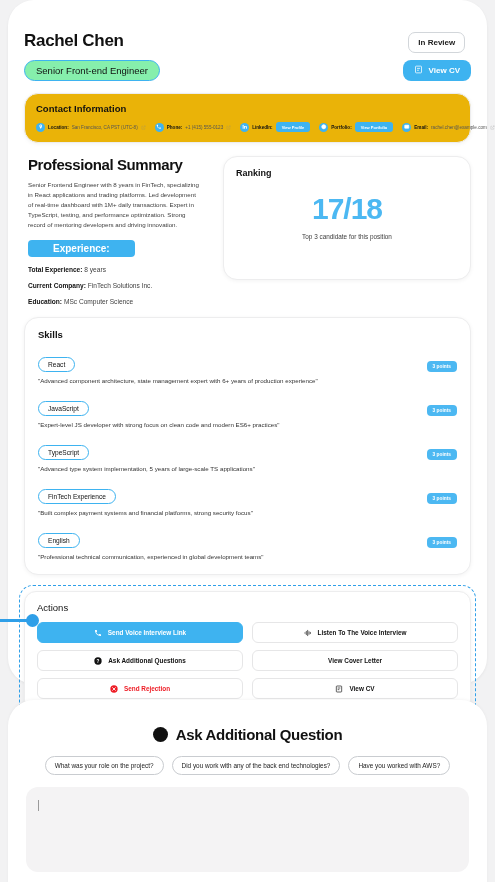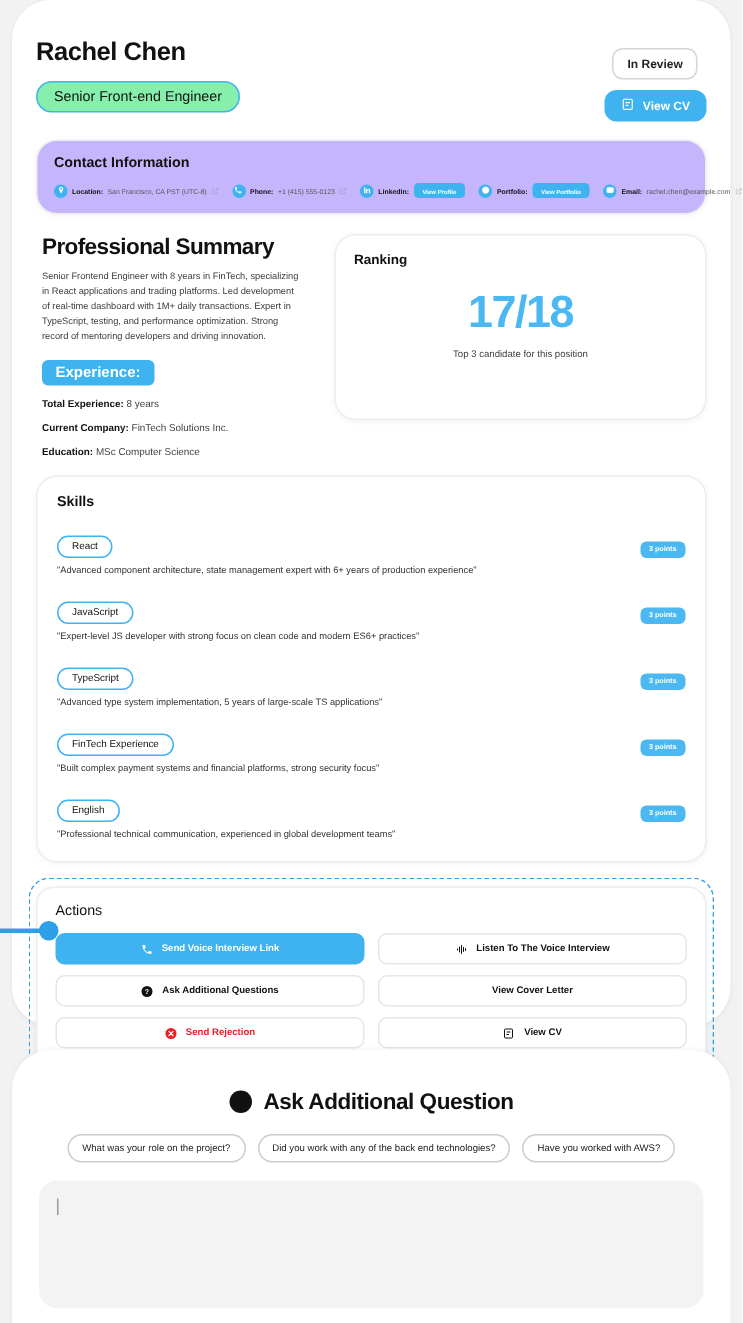--- a/index.html
+++ b/index.html
@@ -24,41 +24,41 @@
     padding: 18px 16px 0 16px;
   }
   .card-bottom {
     position: absolute; left: 8px; top: 700px; width: 479px; height: 190px;
     background: #ffffff; border-radius: 26px 26px 0 0;
     box-shadow: 0 -1px 3px rgba(0,0,0,.04);
     padding: 16px 18px 0 18px;
   }
 
   
-  .hdr { display: flex; align-items: center; justify-content: space-between; }
+  .hdr { display: flex; align-items: flex-end; justify-content: space-between; }
   .cand-name { font-size: 17px; font-weight: bold; color: #111; letter-spacing: -.3px; }
   .role-pill {
     display: inline-block; margin-top: 9px; padding: 4px 11px;
     border: 1.3px solid #3eb3f0; border-radius: 14px;
     font-size: 9.5px; color: #111; background: #86efac; white-space: nowrap;
   }
   .hdr-right { display: flex; align-items: center; gap: 7px; padding-top: 14px; flex-direction: column; }
   .status-chip {
     border: 1px solid #d2d6da; border-radius: 7px; background: #fff;
     font-size: 8px; font-weight: bold; color: #222; padding: 5px 9px;
   }
   .viewcv-btn {
     display: flex; align-items: center; gap: 6px;
     background: #3eb3f0; border-radius: 8px; padding: 5px 11px;
     font-size: 8px; font-weight: bold; color: #fff; white-space: nowrap;
   }
 
   
   .contact-card {
-    margin-top: 12px; background: #c4b5fd; border-radius: 14px;
+    margin-top: 12px; background: #eab308; border-radius: 14px;
     border: 1px solid #ededee; box-shadow: 0 1px 4px rgba(0,0,0,.05);
     padding: 9px 11px 10px 11px;
   }
   .contact-title { font-size: 9.5px; font-weight: bold; color: #111; }
   .contact-row { display: flex; align-items: center; gap: 9px; margin-top: 8px; flex-wrap: nowrap; }
   .c-item { display: flex; align-items: center; gap: 3px; white-space: nowrap; }
   .c-ico { width: 9px; height: 9px; border-radius: 50%; background: #3eb3f0; flex: 0 0 auto; display:flex; align-items:center; justify-content:center; }
   .c-ico svg { width: 5.5px; height: 5.5px; fill: #fff; }
   .c-lbl { font-size: 4.6px; font-weight: bold; color: #111; }
   .c-val { font-size: 4.6px; color: #555; }
@@ -69,21 +69,21 @@
   .ext-ico { width: 5px; height: 5px; opacity:.45; }
 
   
   .mid-row { display: flex; gap: 24px; margin-top: 13px; align-items: flex-start; }
   .summary { width: 175px; flex: 0 0 175px; padding-left: 4px; }
   .summary h2 { font-size: 15px; font-weight: bold; color: #111; letter-spacing: -.4px; }
   .summary p { font-size: 6.2px; line-height: 1.62; color: #3d3d3d; margin-top: 7px; }
   .exp-pill {
     display: inline-block; margin-top: 10px; background: #3eb3f0;
     color: #fff; font-size: 10px; font-weight: bold;
-    padding: 3px 9px; border-radius: 4px;
+    padding: 3px 25px; border-radius: 4px;
   }
   .fact { font-size: 6.6px; color: #111; margin-top: 9px; }
   .fact b { font-weight: bold; }
   .fact span { color: #3f3f3f; }
 
   .ranking {
     flex: 1; background: #fff; border-radius: 14px;
     border: 1px solid #ededee; box-shadow: 0 1px 4px rgba(0,0,0,.05);
     padding: 11px 12px 16px 12px; min-height: 124px;
   }

